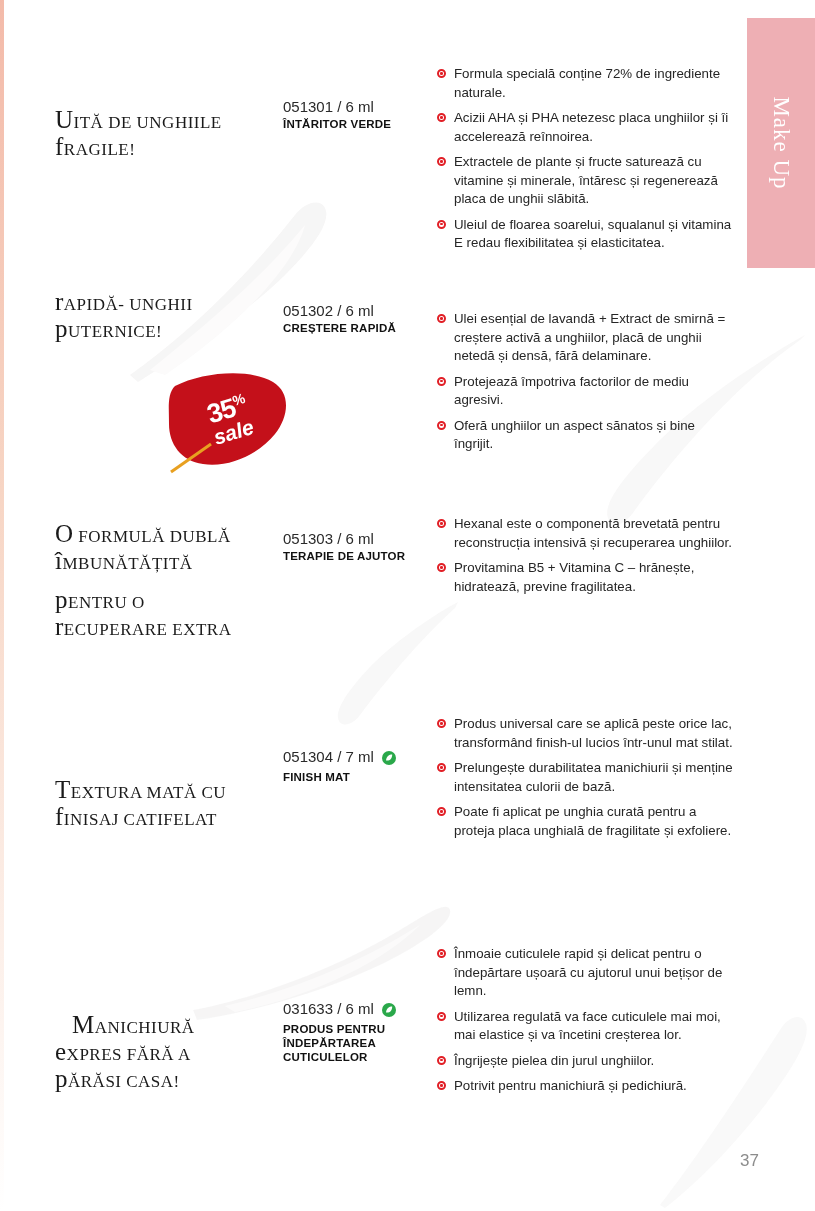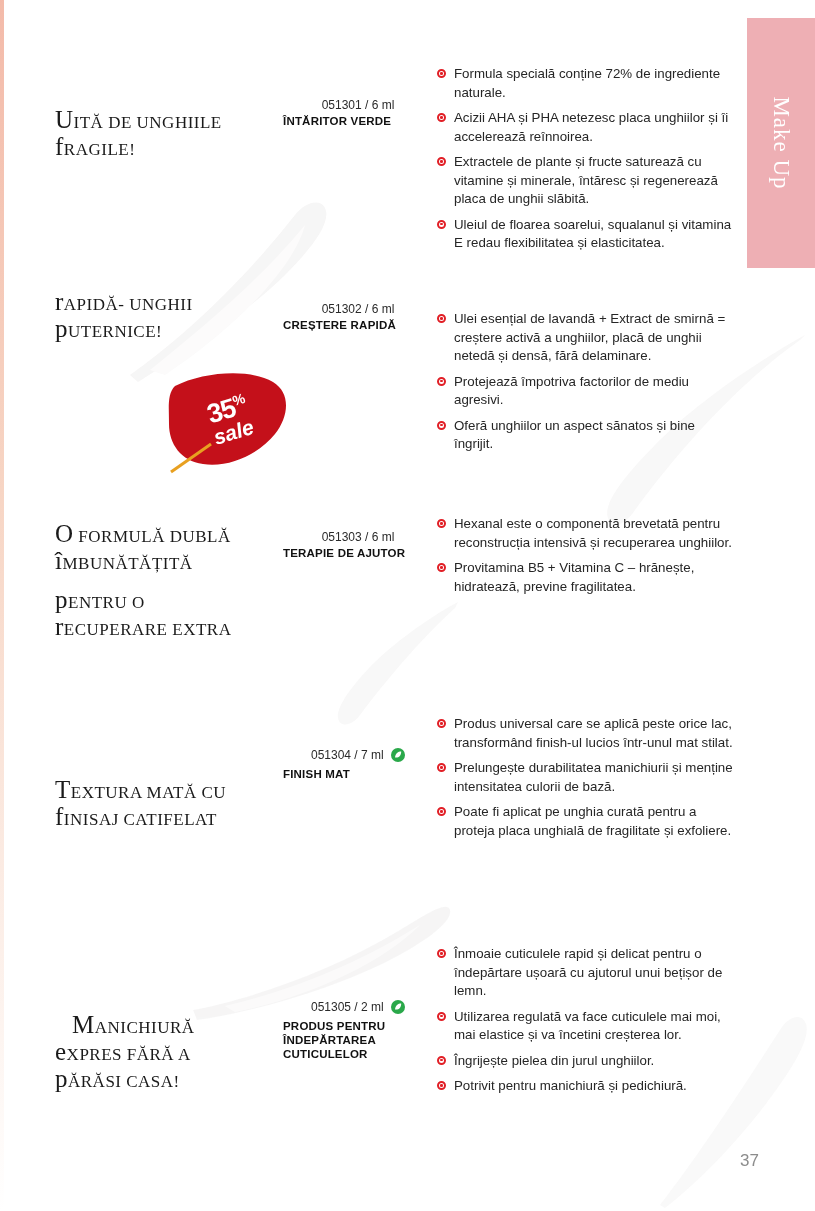--- a/index.html
+++ b/index.html
@@ -68,25 +68,24 @@
     letter-spacing: .2px;
   }
   .title .cap { font-size: 25px; }
 
   .code-col {
     position: absolute;
     left: 283px;
     width: 150px;
   }
   .code {
-    font-size: 12px;
+    font-size: 15px;
     color: #2a2a2a;
     margin-bottom: 2px;
     white-space: nowrap;
-    text-align: center;
   }
   .name {
     font-size: 11.5px;
     font-weight: bold;
     color: #111;
     line-height: 14px;
     letter-spacing: .2px;
   }
   .leaf-badge {
     display: inline-block;
@@ -316,21 +315,21 @@
   </div>
 
   <div class="block" style="top:945px;">
     <div class="title" style="top:68px;">
       <div style="font-variant: normal; text-transform: none; font-size: 17px; letter-spacing: 0.5px; margin-left: 17px;"><span class="cap">M</span>ANICHIURĂ</div>
       <div style="font-variant: normal; text-transform: none; font-size: 17px; letter-spacing: 0.5px;"><span class="cap">e</span>XPRES FĂRĂ A</div>
       <div style="font-variant: normal; text-transform: none; font-size: 17px; letter-spacing: 0.5px;"><span class="cap">p</span>ĂRĂSI CASA!</div>
     </div>
     <div class="code-col" style="top:55px;">
       <div class="code">
-        <span>051305 / 2 ml</span>
+        <span>031633 / 6 ml</span>
         <span class="leaf-badge">
           <svg width="14" height="14" viewBox="0 0 14 14">
               <circle cx="7" cy="7" r="7" fill="#2aa84a"></circle>
               <path d="M4 9.5 C4.5 5 7 3.5 10.2 3.4 C10.2 7.2 8 10 4 9.5 Z" fill="#fff"></path>
             </svg>
         </span>
       </div>
       <div class="name">PRODUS PENTRU ÎNDEPĂRTAREA CUTICULELOR</div>
     </div>
     <div class="bullets" style="top:0px;">

